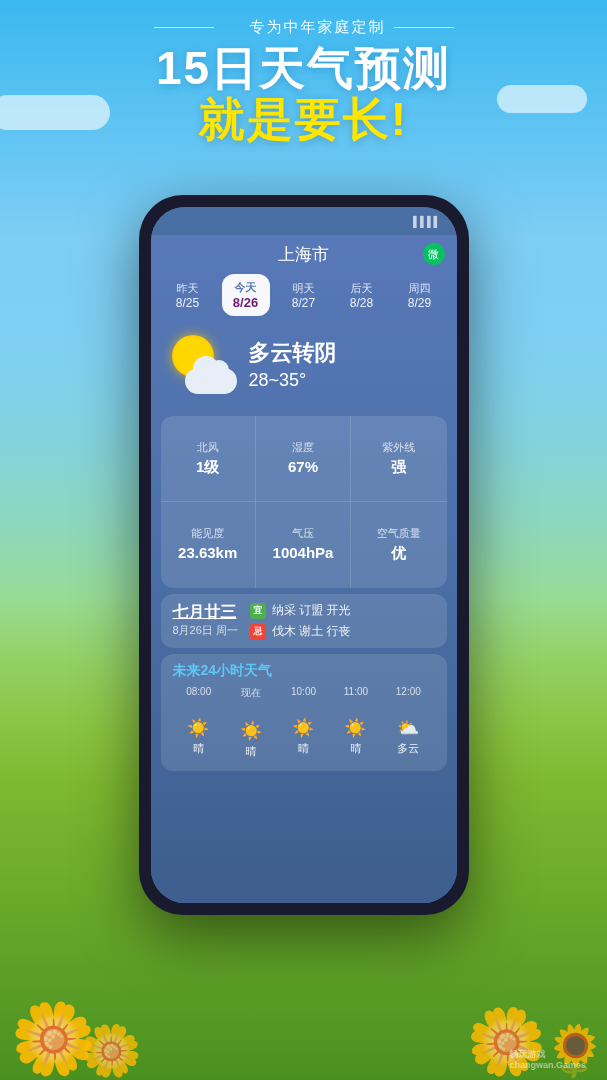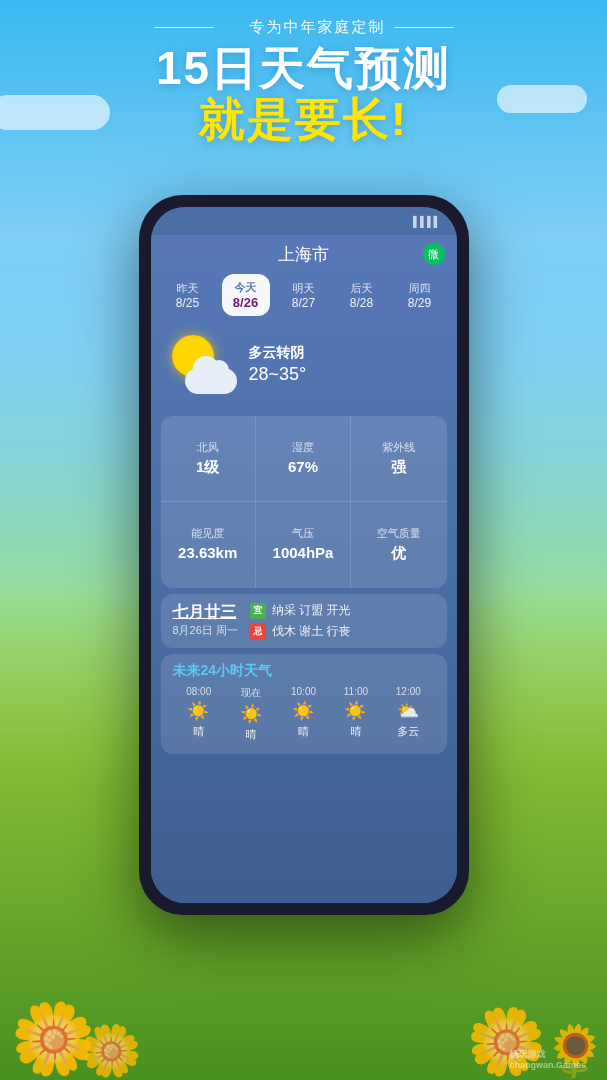--- a/index.html
+++ b/index.html
@@ -260,21 +260,21 @@
       top: -8px;
       left: 24px;
     }
 
     .weather-info {
       flex: 1;
     }
 
     .weather-desc {
       color: #ffffff;
-      font-size: 14px;
+      font-size: 22px;
       font-weight: 600;
     }
 
     .temp-range {
       color: #ffffff;
       font-size: 18px;
       font-weight: 500;
       margin: 2px 0;
     }
 
@@ -406,21 +406,21 @@
     }
 
     .hour-col {
       text-align: center;
       flex: 1;
     }
 
     .hour-time {
       color: rgba(255,255,255,0.75);
       font-size: 10px;
-      margin-bottom: 3px;
+      margin-bottom: 20px;
     }
 
     .hour-weather {
       color: rgba(255,255,255,0.9);
       font-size: 11px;
       margin-bottom: 4px;
     }
 
     .hour-icon {
       font-size: 18px;

